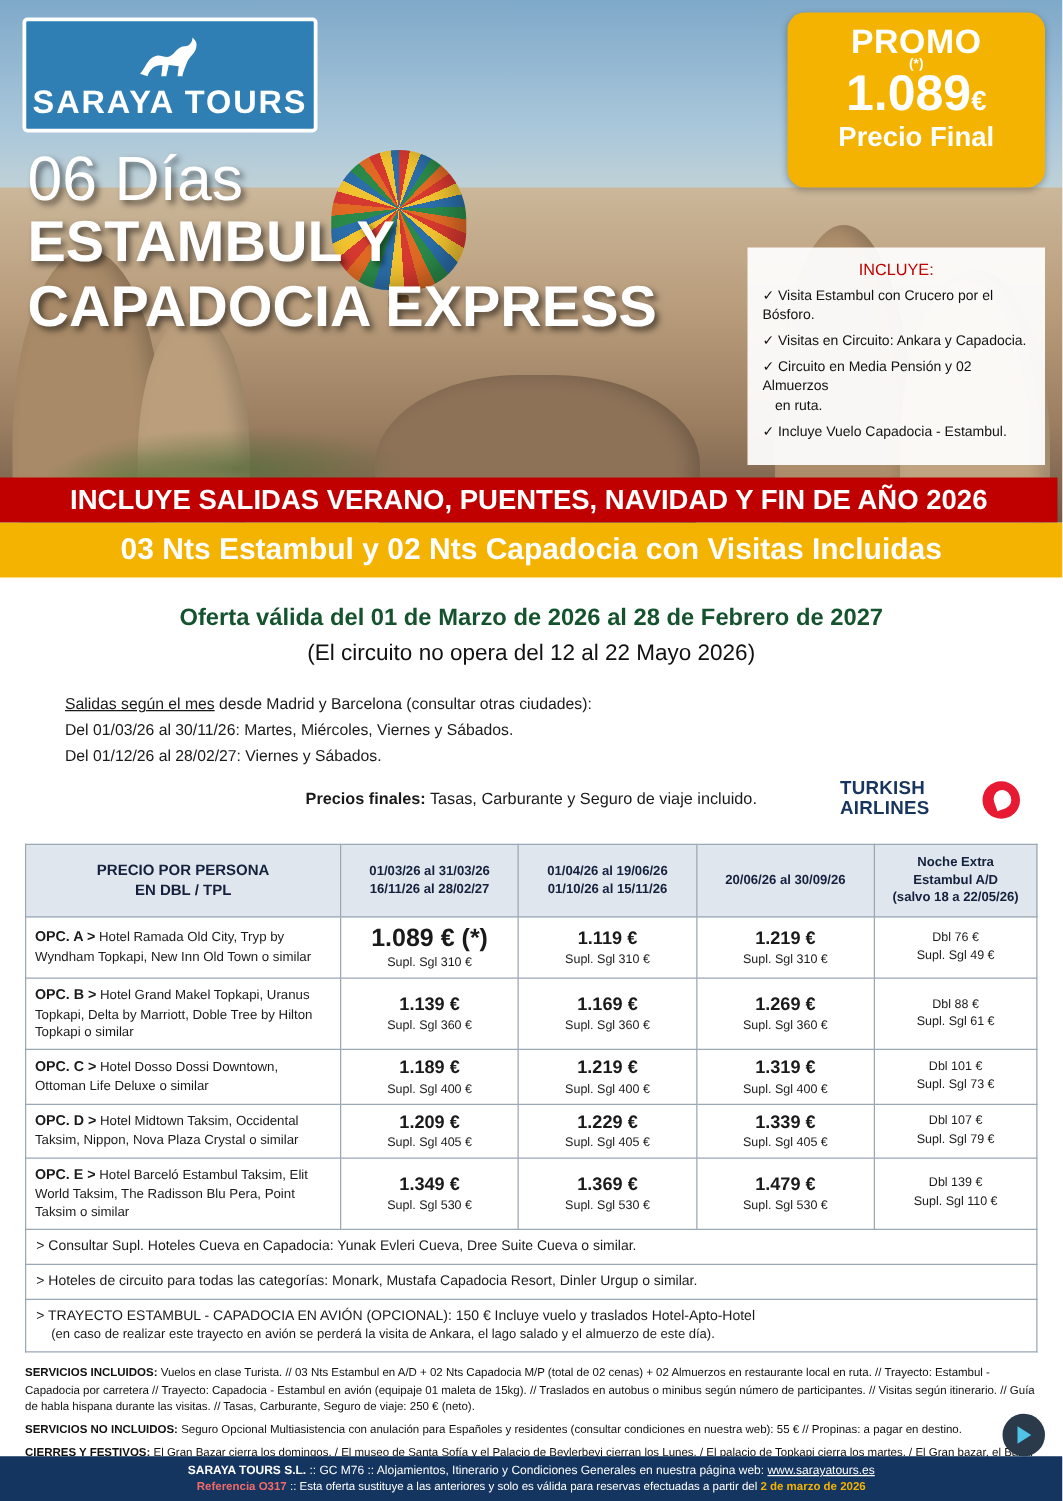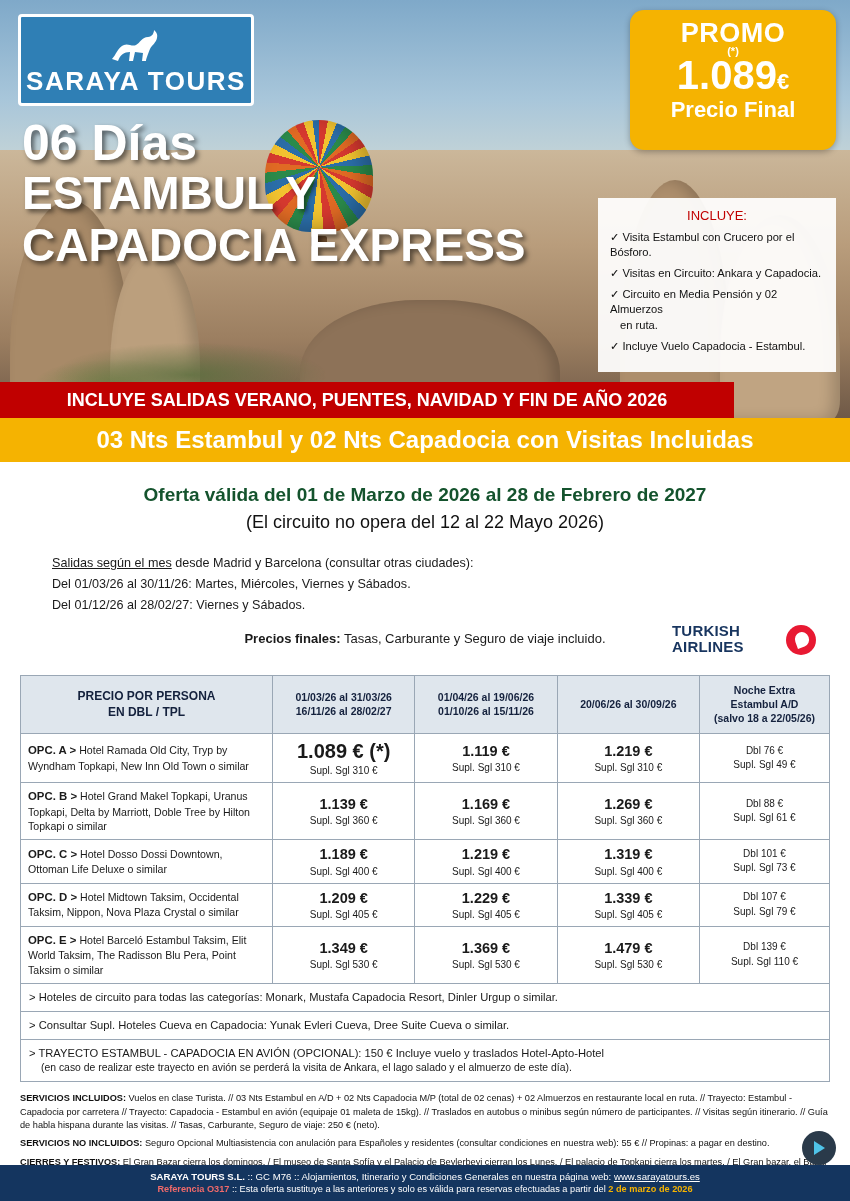--- a/index.html
+++ b/index.html
@@ -64,21 +64,21 @@
     position: absolute; left: 18px; top: 14px; width: 236px; height: 92px;
     background: #2f7fb5; border: 3px solid #ffffff; border-radius: 4px;
     display: flex; flex-direction: column; align-items: center; justify-content: flex-end;
     padding-bottom: 6px;
   }
   .logo-mark { position: absolute; top: 8px; left: 50%; transform: translateX(-50%); }
   .logo-text { color: #ffffff; font-size: 26px; font-weight: 700; letter-spacing: 1.5px; }
 
   .hero-title { position: absolute; left: 22px; top: 118px; }
   .hero-title .l1 {
-    font-size: 50px; font-weight: 700; color: #ffffff; line-height: 1.0;
+    font-size: 50px; font-weight: 400; color: #ffffff; line-height: 1.0;
     text-shadow: 3px 3px 5px rgba(0,0,0,.55);
   }
   .hero-title .l2, .hero-title .l3 {
     font-size: 46px; font-weight: 800; color: #ffffff; line-height: 1.12;
     text-shadow: 3px 3px 5px rgba(0,0,0,.55);
   }
 
   .promo {
     position: absolute; right: 14px; top: 10px; width: 206px; height: 140px;
     background: #f5b301; border-radius: 14px;
@@ -95,23 +95,23 @@
     position: absolute; right: 14px; top: 198px; width: 238px;
     background: rgba(255,255,255,.93); padding: 10px 12px 12px 12px;
   }
   .includes h4 { margin: 0 0 7px 0; color: #c00000; font-size: 13px; text-align: center; font-weight: 400; }
   .includes ul { list-style: none; margin: 0; padding: 0; }
   .includes li { font-size: 11.2px; line-height: 1.35; margin-bottom: 6px; color: #111; }
   .includes li .ck { color: #111; margin-right: 3px; }
   .includes li .sub { display: block; padding-left: 10px; }
 
   .redband {
-    position: absolute; left: 0; bottom: 0; width: 734px; height: 36px;
+    position: absolute; left: 0; bottom: 0; width: 846px; height: 36px;
     background: #c00000; color: #ffffff; display: flex; align-items: center; justify-content: center;
-    font-size: 18px; font-weight: 700;
+    font-size: 22px; font-weight: 700;
   }
 
   
   .goldband {
     width: 850px; height: 44px; background: #f5b301; color: #ffffff;
     display: flex; align-items: center; justify-content: center;
     font-size: 24px; font-weight: 700;
   }
 
   
@@ -383,22 +383,22 @@
             </td>
           <td class="extra">
               <div>Dbl 139 €</div>
               <div>Supl. Sgl 110 €</div>
             </td>
         </tr>
       </tbody>
     </table>
 
     <div class="bullets">
+      <div class="bullet-row">&gt; Consultar Supl. Hoteles Cueva en Capadocia: Yunak Evleri Cueva, Dree Suite Cueva o similar.</div>
       <div class="bullet-row">&gt; Hoteles de circuito para todas las categorías: Monark, Mustafa Capadocia Resort, Dinler Urgup o similar.</div>
-      <div class="bullet-row">&gt; Consultar Supl. Hoteles Cueva en Capadocia: Yunak Evleri Cueva, Dree Suite Cueva o similar.</div>
       <div class="bullet-row">
         <span>&gt; TRAYECTO ESTAMBUL - CAPADOCIA EN AVIÓN (OPCIONAL): 150 € Incluye vuelo y traslados Hotel-Apto-Hotel</span>
         <span class="sub">(en caso de realizar este trayecto en avión se perderá la visita de Ankara, el lago salado y el almuerzo de este día).</span>
       </div>
     </div>
 
     <div class="legal">
       <p><b>SERVICIOS INCLUIDOS:</b><span> Vuelos en clase Turista. // 03 Nts Estambul en A/D + 02 Nts Capadocia M/P (total de 02 cenas) + 02 Almuerzos en restaurante local en ruta. // Trayecto: Estambul - Capadocia por carretera // Trayecto: Capadocia - Estambul en avión (equipaje 01 maleta de 15kg). // Traslados en autobus o minibus según número de participantes. // Visitas según itinerario. // Guía de habla hispana durante las visitas. // Tasas, Carburante, Seguro de viaje: 250 € (neto).</span></p>
       <p><b>SERVICIOS NO INCLUIDOS:</b><span> Seguro Opcional Multiasistencia con anulación para Españoles y residentes (consultar condiciones en nuestra web): 55 € // Propinas: a pagar en destino.</span></p>
       <p><b>CIERRES Y FESTIVOS:</b><span> El Gran Bazar cierra los domingos. / El museo de Santa Sofía y el Palacio de Beylerbeyi cierran los Lunes. / El palacio de Topkapi cierra los martes. / El Gran bazar, el Bazar egipcio, los museos, palacios y monumentos estarán cerrados durante las fiestas de Ramadán, la Fiesta del cordero, el día de la República y año nuevo, consultar fechas.</span></p>

